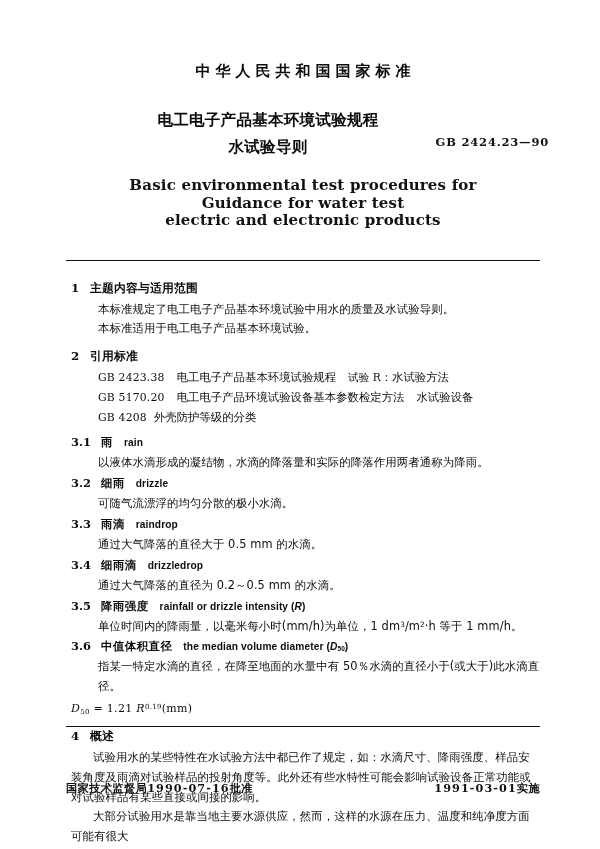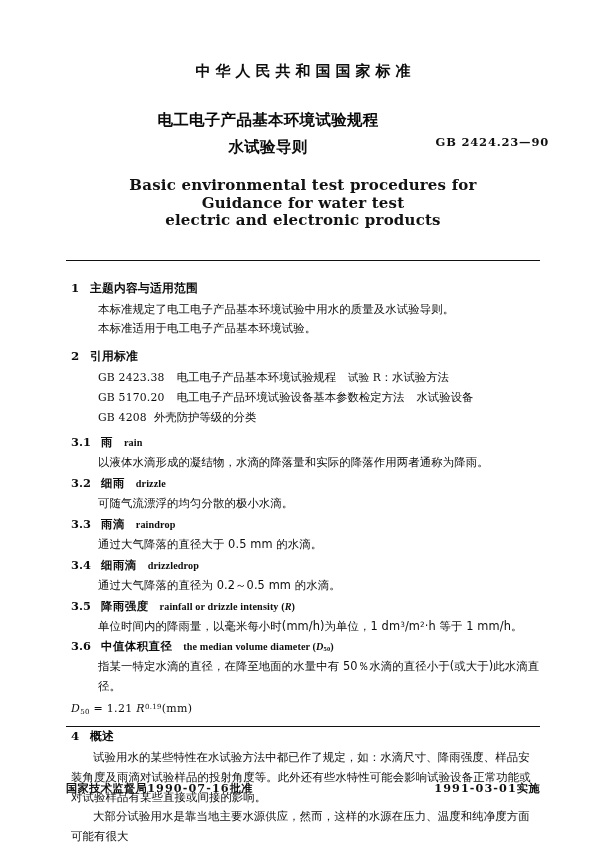--- a/index.html
+++ b/index.html
@@ -150,21 +150,21 @@
     line-height: 20px;
   }
   h3.term .tnum {
     display: inline-block;
     width: 30px;
     font-family: "DejaVu Serif", "Liberation Serif", serif;
     font-weight: bold;
   }
   h3.term .zh { letter-spacing: 0.5px; }
   h3.term .en {
-    font-family: Liberation Serif, serif;
+    font-family: Liberation Sans, sans-serif;
     font-size: 10.2px;
     font-weight: bold;
     padding-left: 11px;
     letter-spacing: 0.1px;
   }
   .lat {
     font-family: "DejaVu Serif", "Liberation Serif", serif;
     font-size: 10.6px;
   }
 

